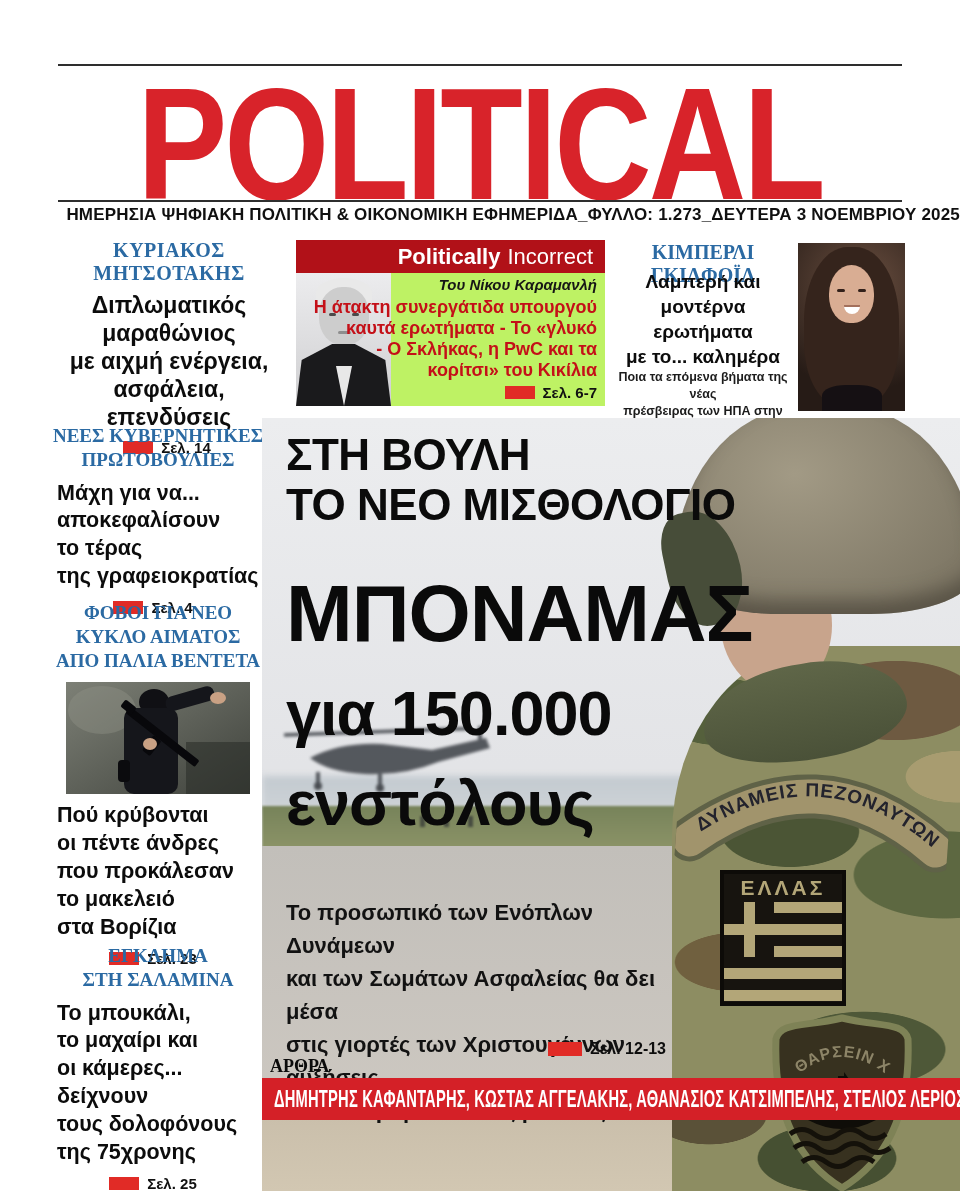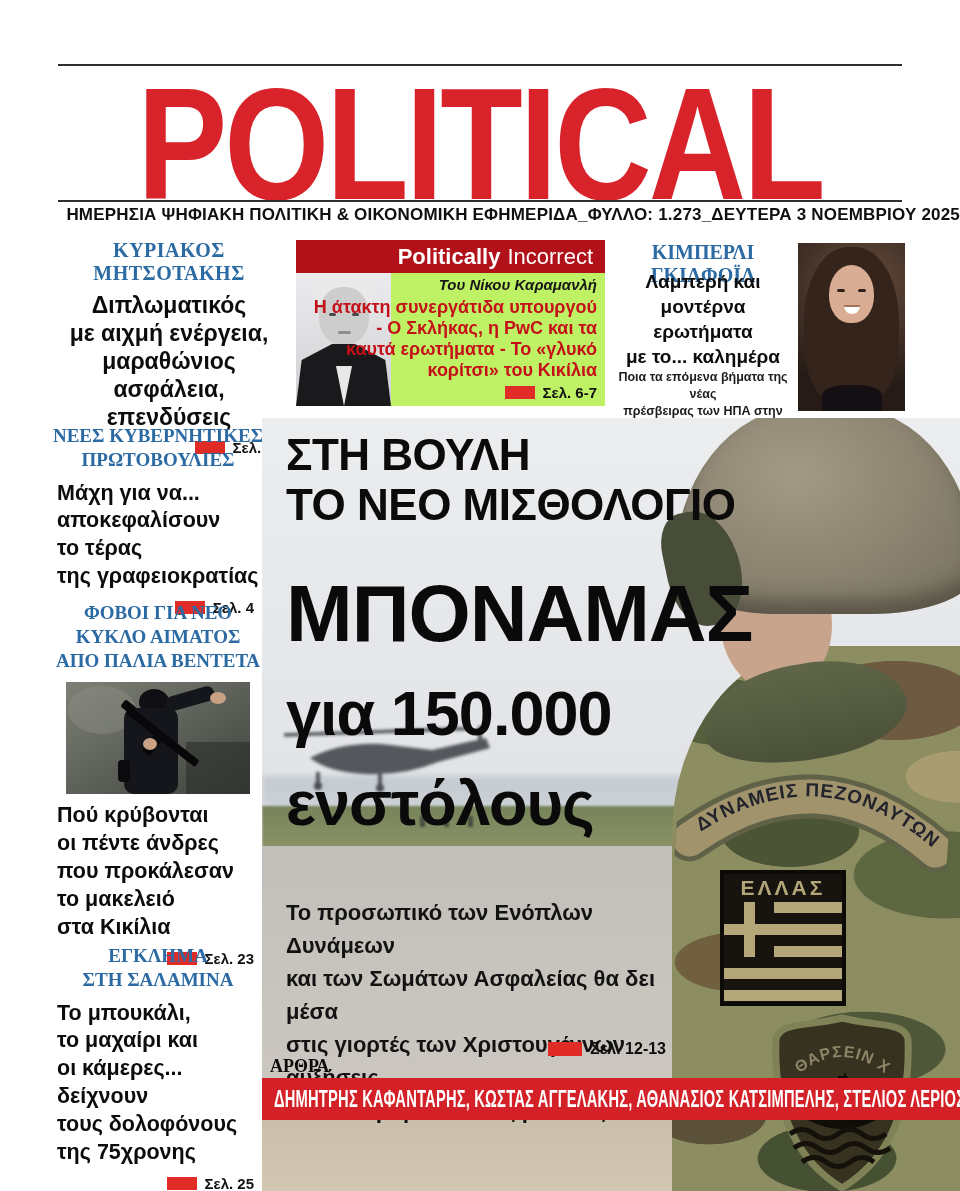--- a/index.html
+++ b/index.html
@@ -9,21 +9,21 @@
 
   
   .mast-title{position:absolute;left:0;right:0;top:64px;text-align:center;
       font-size:135px;font-weight:bold;color:#d8232a;letter-spacing:-3px;line-height:1;
       transform:scaleY(1.18);transform-origin:top center;}
   .mast-sub{position:absolute;left:0;right:0;top:205px;text-align:right;
       font-size:17px;font-weight:bold;color:#101010;letter-spacing:0.2px;}
 
   
   .kicker{font-family:"Liberation Serif",serif;font-weight:bold;color:#2b6aa3;text-align:center;}
-  .pageref{display:flex;align-items:center;justify-content:flex-end;gap:8px;margin-top:8px;}
+  .pageref{display:flex;align-items:center;justify-content:center;gap:8px;margin-top:8px;}
   .swatch{width:30px;height:13px;background:#e12b26;display:inline-block;}
   .pageref span.lbl{font-weight:bold;font-size:15px;color:#111;}
 
   
   .col-left{position:absolute;left:52px;top:239px;width:234px;}
   .col-left .kicker{font-size:20px;letter-spacing:0.5px;}
   .col-left h2{margin:6px 0 0;font-size:23px;line-height:1.22;text-align:center;font-weight:bold;color:#0c0c0c;}
   .col-left .pageref{padding-right:4px;}
 
   
@@ -153,22 +153,22 @@
     <div class="rule" style="top:64px;"></div>
     <h1 class="mast-title" style="margin:0;">POLITICAL</h1>
     <div class="rule" style="top:200px;"></div>
     <div class="mast-sub">ΗΜΕΡΗΣΙΑ ΨΗΦΙΑΚΗ ΠΟΛΙΤΙΚΗ &amp; ΟΙΚΟΝΟΜΙΚΗ ΕΦΗΜΕΡΙΔΑ_ΦΥΛΛΟ: 1.273_ΔΕΥΤΕΡΑ 3 ΝΟΕΜΒΡΙΟΥ 2025</div>
   </header>
 
   <article class="col-left">
     <div class="kicker">ΚΥΡΙΑΚΟΣ ΜΗΤΣΟΤΑΚΗΣ</div>
     <h2>
       <div>Διπλωματικός</div>
+      <div>μαραθώνιος</div>
       <div>με αιχμή ενέργεια,</div>
-      <div>μαραθώνιος</div>
       <div>ασφάλεια, επενδύσεις</div>
     </h2>
     <div class="pageref">
       <span class="swatch"></span>
       <span class="lbl">Σελ. 14</span>
     </div>
   </article>
 
   <article class="col-center">
     <div class="pi-header">
@@ -182,22 +182,22 @@
           <div class="k-eye" style="left:10px;"></div>
           <div class="k-eye" style="right:10px;"></div>
           <div class="k-mouth"></div>
         </div>
         <div class="k-suit"></div>
         <div class="k-shirt"></div>
       </div>
       <div class="pi-byline">Του Νίκου Καραμανλή</div>
       <div class="pi-head">
         <div>Η άτακτη συνεργάτιδα υπουργού</div>
+        <div>καυτά ερωτήματα - Το «γλυκό</div>
         <div>- Ο Σκλήκας, η PwC και τα</div>
-        <div>καυτά ερωτήματα - Το «γλυκό</div>
         <div>κορίτσι» του Κικίλια</div>
       </div>
       <div class="pageref pi-ref">
         <span class="swatch"></span>
         <span class="lbl">Σελ. 6-7</span>
       </div>
     </div>
   </article>
 
   <article class="col-right">
@@ -271,21 +271,21 @@
         <rect x="44" y="47" width="14" height="9" rx="2" fill="#08080b"></rect>
       </g>
       <ellipse cx="84" cy="62" rx="7" ry="6" fill="#c9a184"></ellipse>
       <rect x="52" y="78" width="12" height="22" rx="4" fill="#0b0b0e"></rect>
     </svg>
     <h2>
       <div>Πού κρύβονται</div>
       <div>οι πέντε άνδρες</div>
       <div>που προκάλεσαν</div>
       <div>το μακελειό</div>
-      <div>στα Κικίλια</div>
+      <div>στα Βορίζια</div>
     </h2>
     <div class="pageref">
       <span class="swatch"></span>
       <span class="lbl">Σελ. 23</span>
     </div>
   </article>
 
   <article class="side-art" style="top:944px;">
     <div class="kicker">
       <div>ΕΓΚΛΗΜΑ</div>

